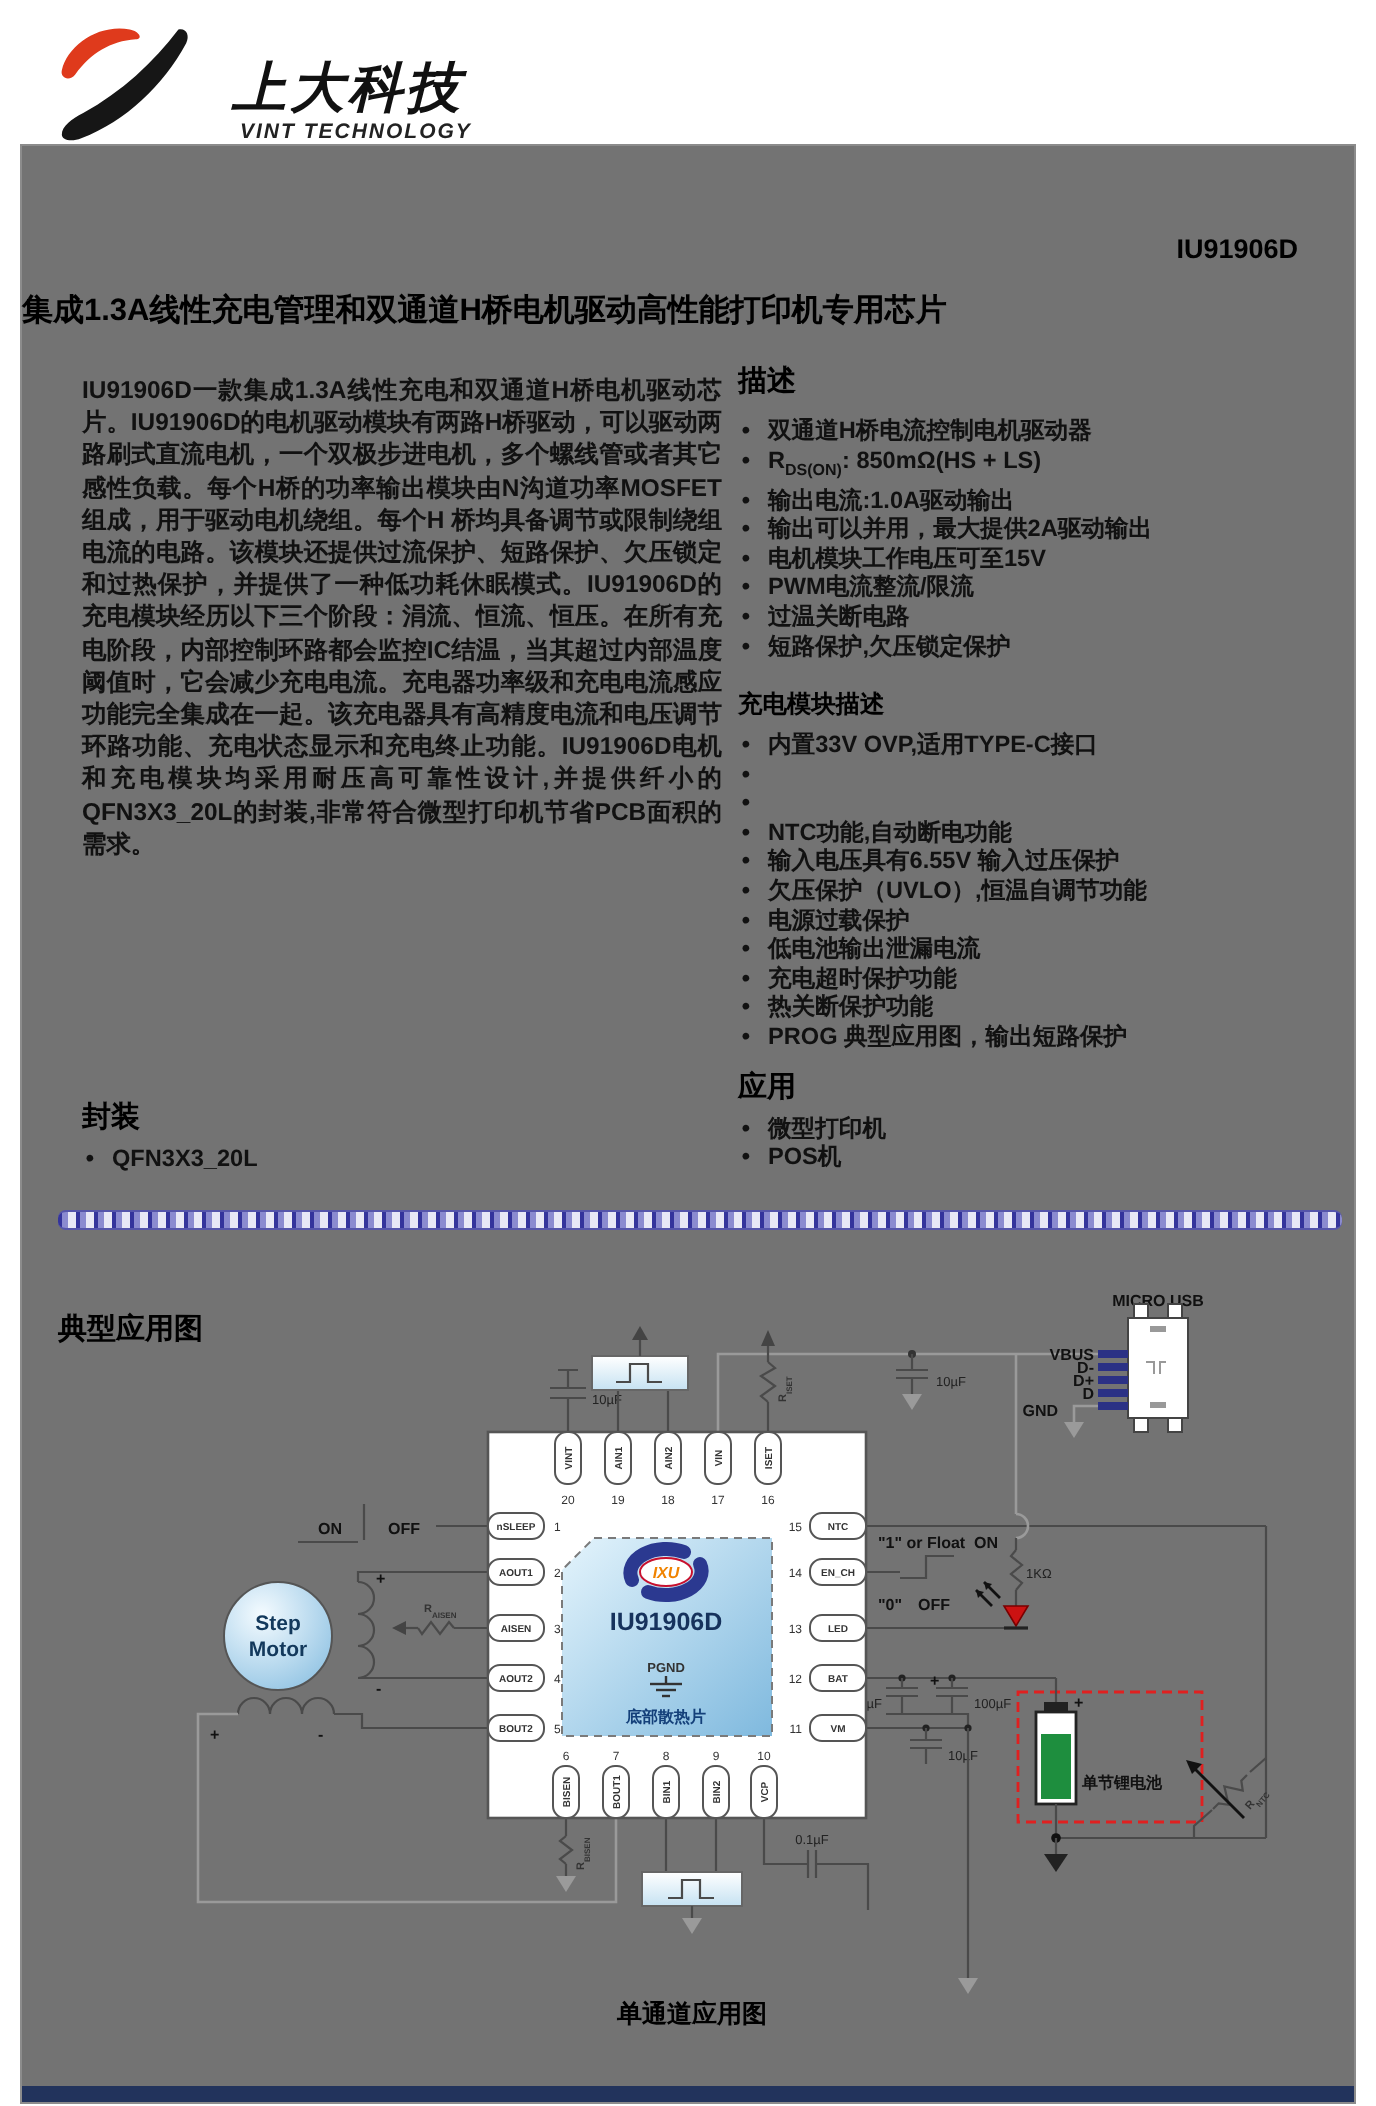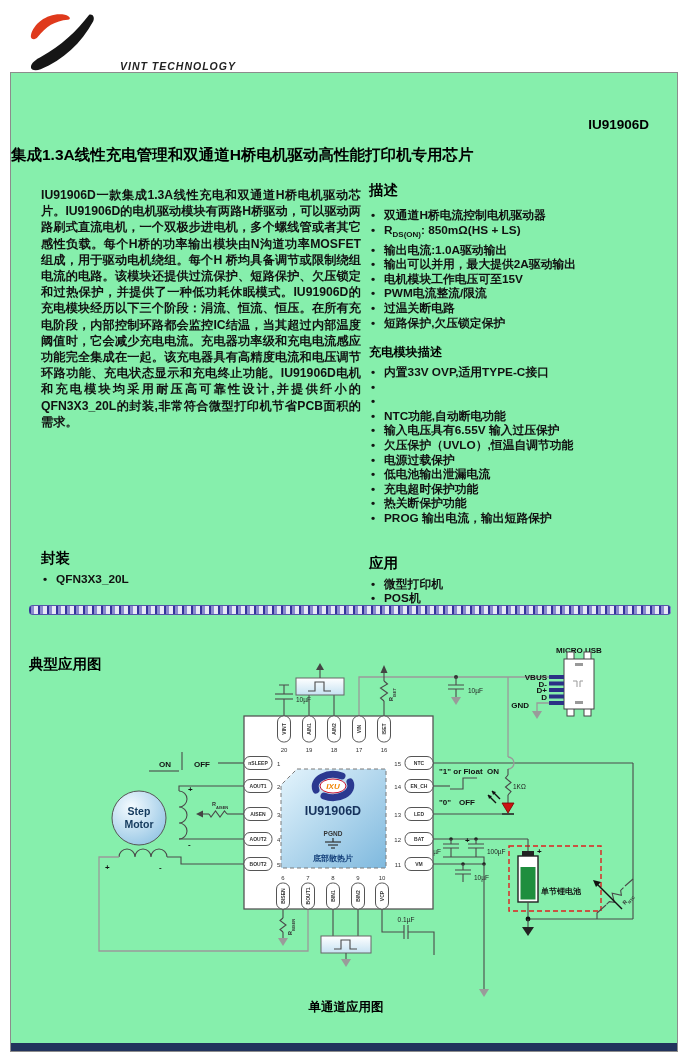--- a/index.html
+++ b/index.html
@@ -5,21 +5,21 @@
   html,body{margin:0;padding:0;background:#ffffff;}
   body{font-family:"Liberation Sans",sans-serif;color:#1a1a1a;}
   .page{position:relative;width:688px;height:1053px;background:#fff;overflow:hidden;}
 
   
   .logo{position:absolute;left:28px;top:10px;width:320px;height:62px;}
   .brand-cn{position:absolute;left:88px;top:16px;font-size:27px;font-weight:bold;font-style:italic;letter-spacing:2px;color:#111;}
   .brand-en{position:absolute;left:92px;top:50px;font-size:10.5px;font-weight:bold;font-style:italic;color:#222;letter-spacing:1px;}
 
   
-  .frame{position:absolute;left:10px;top:72px;width:666px;height:978px;border:1px solid #8c8c8c;background:#86efac;}
+  .frame{position:absolute;left:10px;top:72px;width:666px;height:978px;border:1px solid #8c8c8c;background:#737373;}
   .footer-bar{position:absolute;left:0;bottom:0;width:100%;height:8px;background:#22335c;}
 
   .partno{position:absolute;right:28px;top:44px;font-size:13.5px;font-weight:bold;color:#000;}
   .doc-title{position:absolute;left:0;top:72px;width:100%;text-align:left;font-size:15.5px;font-weight:bold;color:#000;}
 
   .col-heading{font-size:14.5px;font-weight:bold;color:#000;}
   .sub-heading{font-size:12.2px;font-weight:bold;color:#000;}
 
   .left-col{position:absolute;left:30px;top:108px;width:320px;}
   .right-col{position:absolute;left:358px;top:108px;width:300px;}
@@ -27,21 +27,21 @@
   .overview-body{margin-top:6px;font-size:12.2px;font-weight:bold;line-height:16.2px;text-align:justify;color:#111;}
 
   ul.blist{list-style:none;margin:4px 0 0 0;padding:0;}
   ul.blist li{display:flex;gap:7px;font-size:11.8px;font-weight:bold;line-height:14.6px;color:#111;}
   ul.blist .blt{width:8px;flex:0 0 8px;text-align:center;}
   ul.blist sub{font-size:8px;}
 
   .pkg-block{position:absolute;left:30px;top:476px;width:320px;}
   .motor-block{margin-top:8px;}
   .charge-block{margin-top:14px;}
-  .apps-block{margin-top:28px;}
+  .apps-block{margin-top:8px;}
 
   
   .divider{position:absolute;left:18px;top:532px;width:642px;height:8px;border-radius:4px;
     background:repeating-linear-gradient(90deg,#34349c 0 2px,#8b8bd0 2px 5px,#e8e8f6 5px 9px);
     border-top:1px solid #5555aa;border-bottom:1px solid #5555aa;}
   .typ-heading{position:absolute;left:18px;top:546px;font-size:14.5px;font-weight:bold;color:#000;margin-top:36px;}
 
   .schematic{position:absolute;left:10px;top:566px;width:648px;height:390px;}
 
   svg text{font-family:"Liberation Sans",sans-serif;}
@@ -56,20 +56,21 @@
 </head>
 <body>
 
 <div class="page">
 
   <div class="logo">
     <svg width="68" height="62" viewBox="0 0 70 62">
       <path d="M38,4 C22,1 6,12 3,25 C2,29 7,31 10,27 C18,16 28,10 41,9 C45,9 43,5 38,4 Z" fill="#df3a1c"></path>
       <path d="M63,4 C50,21 34,36 14,47 C8,50 3,54 3,58 C3,61 8,62 13,60 C36,51 55,33 67,11 C69,7 67,3 63,4 Z" fill="#161616"></path>
     </svg>
+    <div class="brand-cn">上大科技</div>
     <div class="brand-en">VINT TECHNOLOGY</div>
   </div>
 
   <div class="frame">
 
     <div class="partno">IU91906D</div>
     <div class="doc-title">集成1.3A线性充电管理和双通道H桥电机驱动高性能打印机专用芯片</div>
 
     <div class="left-col">
       <div class="overview-body">IU91906D一款集成1.3A线性充电和双通道H桥电机驱动芯片。IU91906D的电机驱动模块有两路H桥驱动，可以驱动两路刷式直流电机，一个双极步进电机，多个螺线管或者其它感性负载。每个H桥的功率输出模块由N沟道功率MOSFET组成，用于驱动电机绕组。每个H 桥均具备调节或限制绕组电流的电路。该模块还提供过流保护、短路保护、欠压锁定和过热保护，并提供了一种低功耗休眠模式。IU91906D的充电模块经历以下三个阶段：涓流、恒流、恒压。在所有充电阶段，内部控制环路都会监控IC结温，当其超过内部温度阈值时，它会减少充电电流。充电器功率级和充电电流感应功能完全集成在一起。该充电器具有高精度电流和电压调节环路功能、充电状态显示和充电终止功能。IU91906D电机和充电模块均采用耐压高可靠性设计,并提供纤小的QFN3X3_20L的封装,非常符合微型打印机节省PCB面积的需求。</div>
@@ -161,21 +162,21 @@
             <li>
               <span class="blt">•</span>
               <span class="btx">充电超时保护功能</span>
             </li>
             <li>
               <span class="blt">•</span>
               <span class="btx">热关断保护功能</span>
             </li>
             <li>
               <span class="blt">•</span>
-              <span class="btx">PROG 输出电流，输出短路保护</span>
+              <span class="btx">PROG 典型应用图，输出短路保护</span>
             </li>
           </ul>
       </div>
 
       <div class="apps-block">
         <div class="col-heading">应用</div>
         <ul class="blist">
             <li>
               <span class="blt">•</span>
               <span class="btx">微型打印机</span>

